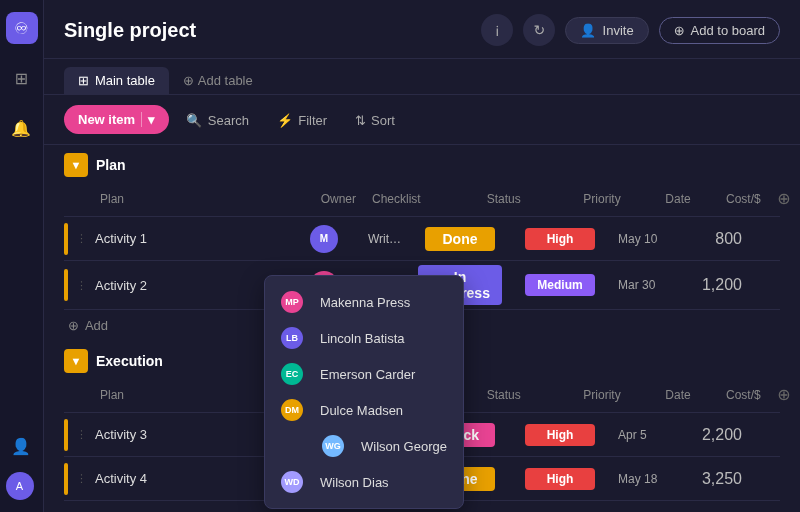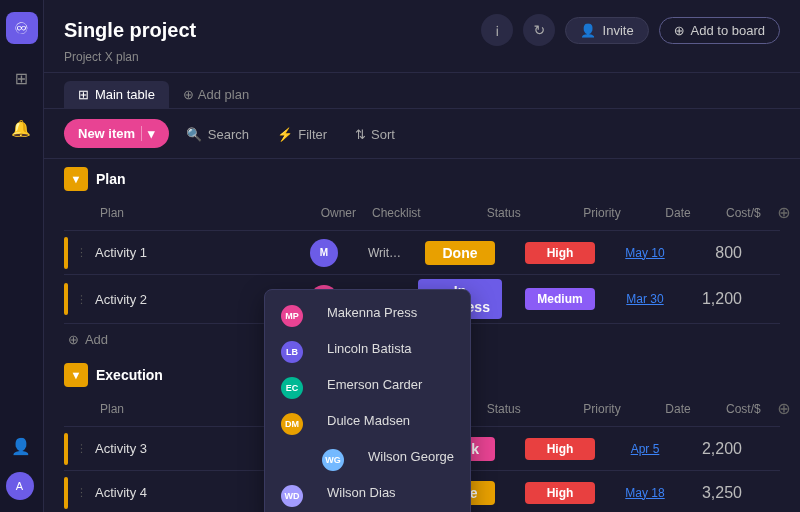--- a/index.html
+++ b/index.html
@@ -318,24 +318,23 @@
       padding: 4px 10px;
       font-size: 12px;
       font-weight: 600;
       display: inline-block;
       min-width: 70px;
     }
     .priority-high { background: #e84040; color: white; }
     .priority-medium { background: #8b5cf6; color: white; }
 
     .date-cell {
-      color: #3b82f6;
+      color: #a3a3a3;
       font-size: 12px;
-      text-align: center;
-      text-decoration: underline;
+      text-align: left;
     }
     .cost-cell {
       color: #bbb;
       font-size: 16px;
       text-align: right;
       padding-right: 8px;
     }
 
     
     .add-row {
@@ -356,22 +355,22 @@
       border-radius: 8px;
       padding: 8px 0;
       z-index: 100;
       min-width: 180px;
       box-shadow: 0 8px 24px rgba(0,0,0,0.4);
       left: 220px;
       top: 130px;
     }
     .dropdown-item {
       display: flex;
-      align-items: flex-start;
-      gap: 24px;
+      align-items: center;
+      gap: 17px;
       padding: 7px 16px;
       cursor: pointer;
       font-size: 13px;
       color: #ddd;
     }
     .dropdown-avatar {
       width: 22px;
       height: 22px;
       border-radius: 50%;
       display: flex;
@@ -412,31 +411,30 @@
         <button class="btn-invite">
           <span>👤</span>
           <span>Invite</span>
         </button>
         <button class="btn-add-board">
           <span>⊕</span>
           <span>Add to board</span>
         </button>
       </div>
     </div>
-    <div style="font-size:12px;color:#888;">Project X plan</div>
   </div>
 
   <div class="tabs">
     <div class="tab active">
       <span>⊞</span>
       <span>Main table</span>
     </div>
     <div class="tab-add">
       <span>⊕</span>
-      <span>Add plan</span>
+      <span>Add table</span>
     </div>
   </div>
 
   <div class="toolbar">
     <button class="btn-new-item">
       <span>New item</span>
       <span class="dropdown-arrow">▾</span>
     </button>
     <button class="toolbar-btn">
       <span>🔍</span>

